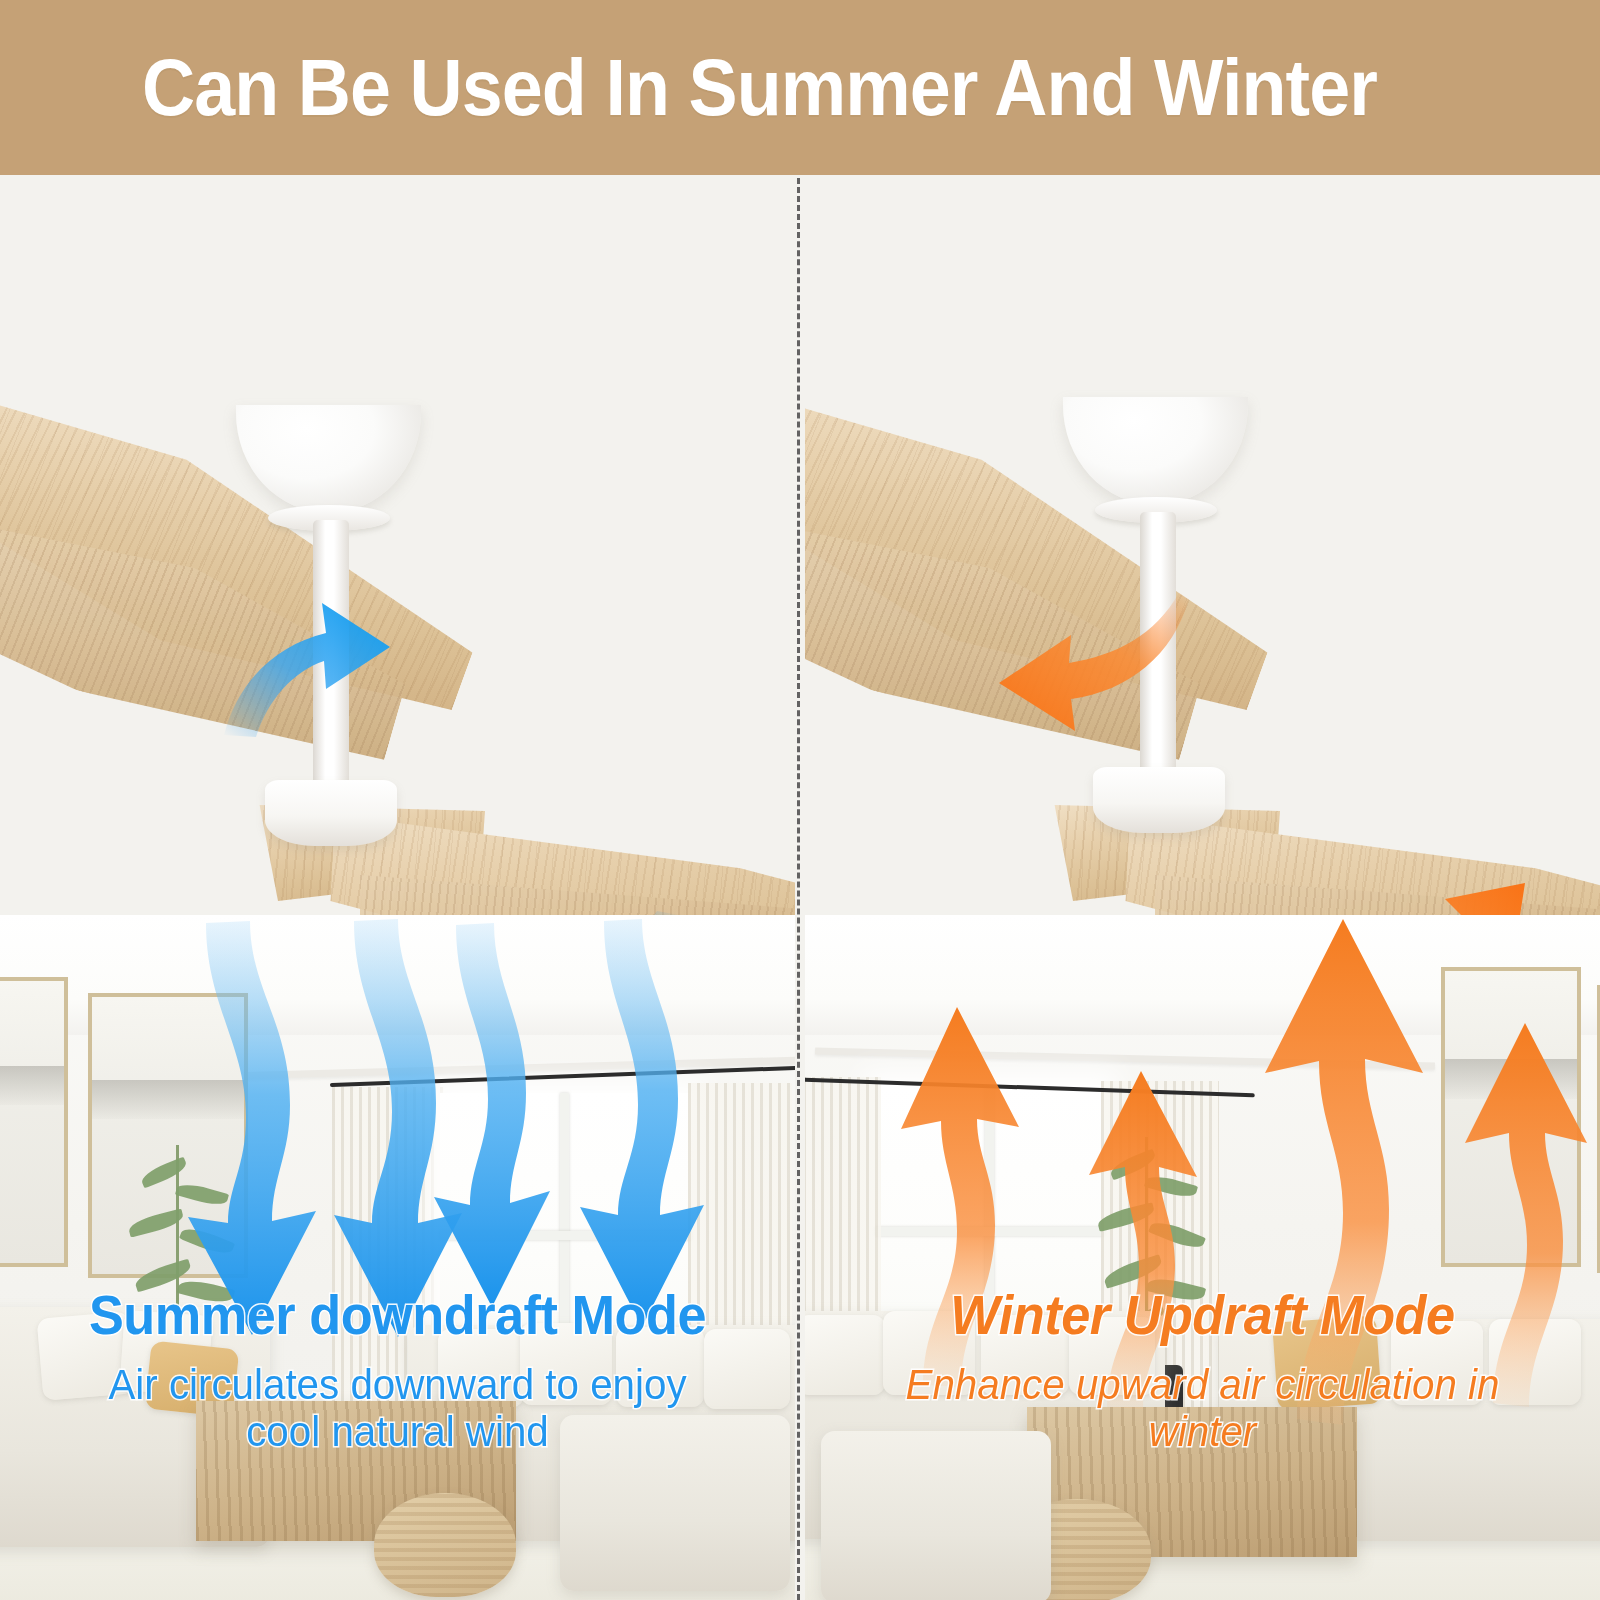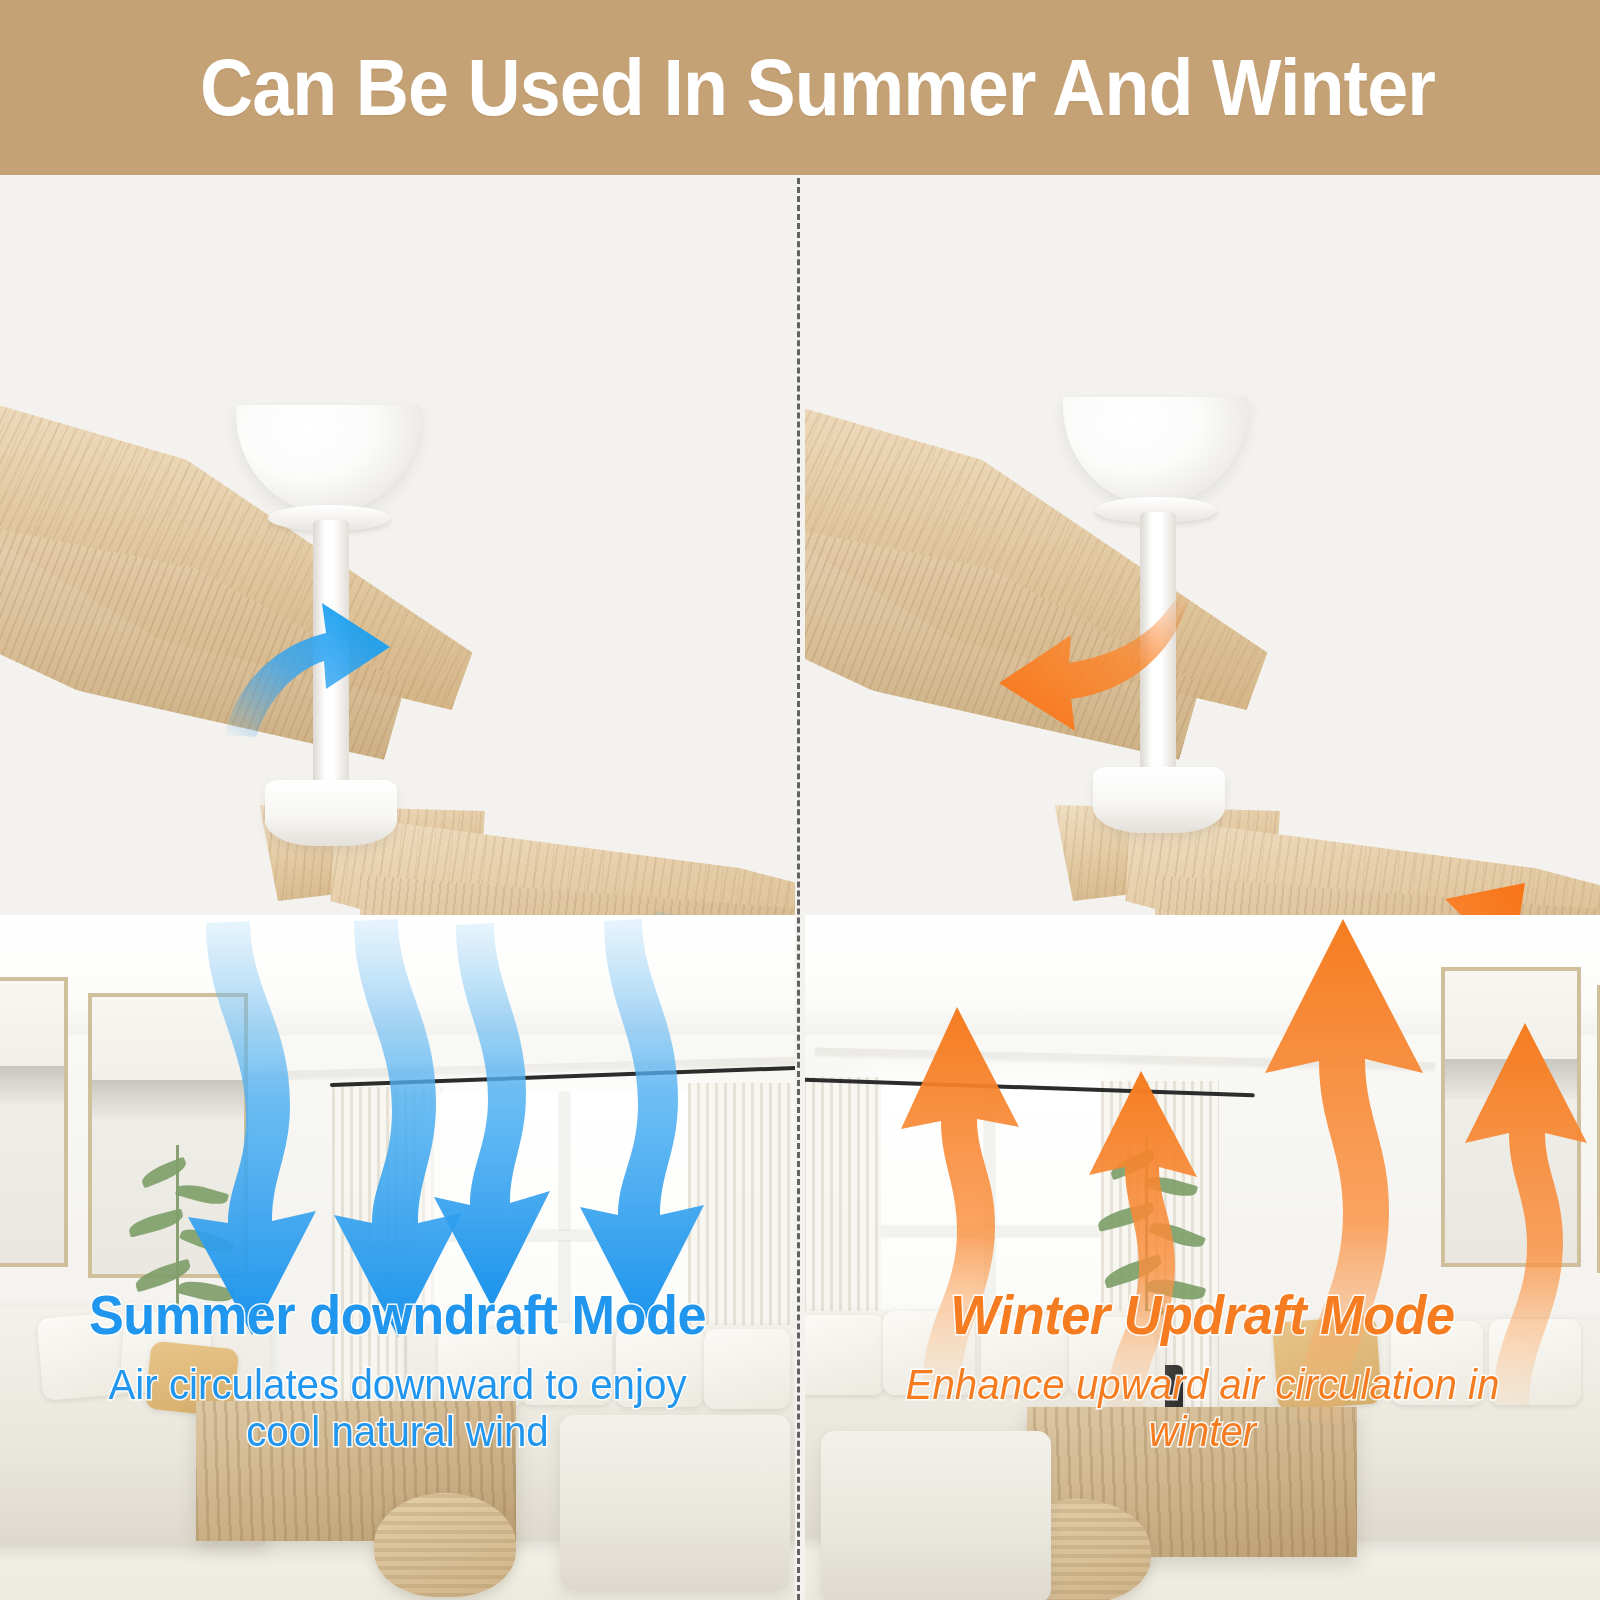--- a/index.html
+++ b/index.html
@@ -4,21 +4,21 @@
 <style>
   * { margin:0; padding:0; box-sizing:border-box; }
   html,body { width:1600px; height:1600px; overflow:hidden; background:#f2f2ee; }
   body { font-family:"Liberation Sans", sans-serif; }
 
   #stage { position:relative; width:1600px; height:1600px; background:#f3f2ee; }
 
   
   .banner {
     position:absolute; left:0; top:0; width:1600px; height:175px;
-    background:#c5a176; display:flex; align-items:center;justify-content:center;
+    background:#c5a176; display:flex; align-items:center;
   }
   .banner-title {
     color:#ffffff; font-family:"Liberation Sans", sans-serif;
     font-weight:700; font-size:80px; letter-spacing:-1px;
     transform:scaleX(0.92); transform-origin:left center;
     margin-left:142px; white-space:nowrap;
     text-shadow:0 2px 0 rgba(160,125,85,.18);
   }
 
   

